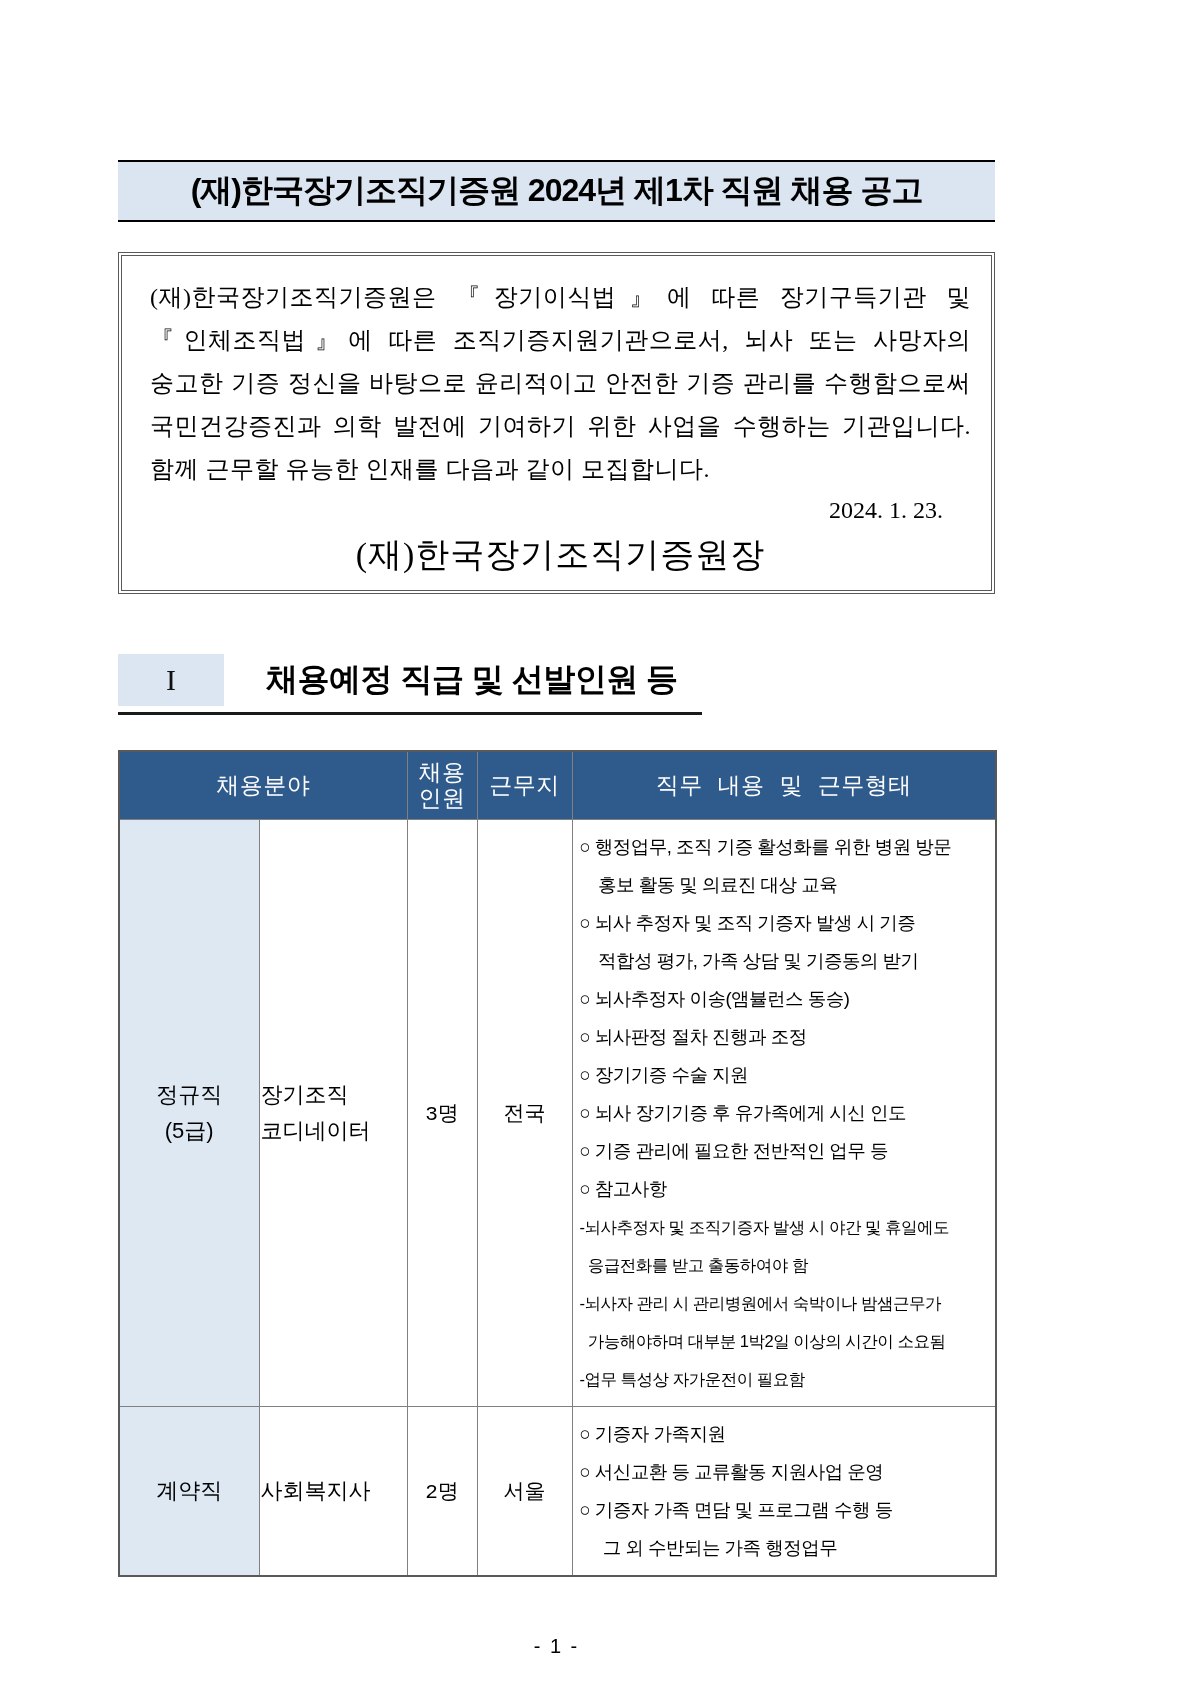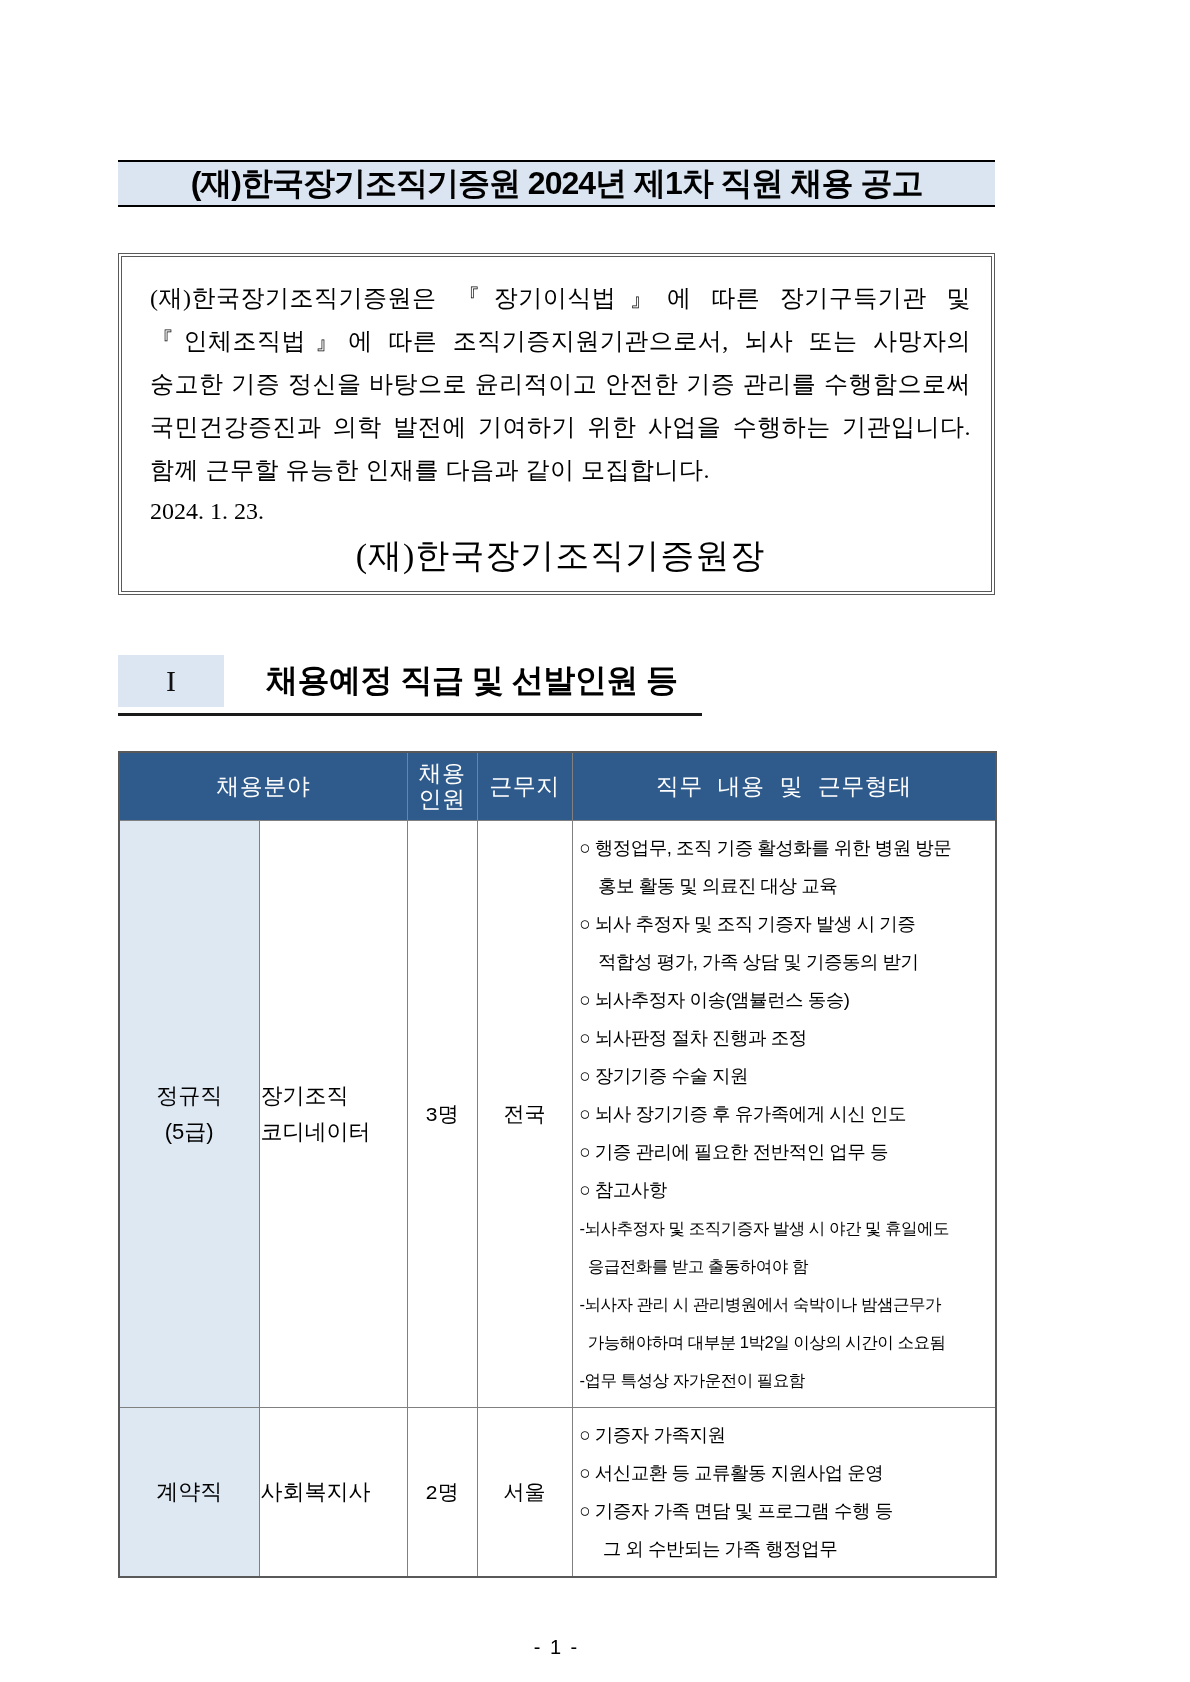--- a/index.html
+++ b/index.html
@@ -13,43 +13,43 @@
   *{ box-sizing:border-box; }
   html,body{ margin:0; padding:0; }
   body{
     width:1190px; min-height:1682px; background:#ffffff; color:#000;
     font-family:"Liberation Sans", sans-serif; position:relative;
   }
   .content{ margin-left:118px; width:877px; }
 
   
   .banner{
-    margin-top:160px; height:47px;
+    margin-top:160px; height:62px;
     background:var(--banner-bg);
     border-top:2px solid #000; border-bottom:2px solid #000;
     display:flex; align-items:center; justify-content:center;
   }
   .banner-title{
     font-size:32px; font-weight:bold; letter-spacing:-1px;
     white-space:nowrap;
   }
 
   
   .intro-box{
-    margin-top:46px; min-height:302px;
+    margin-top:30px; min-height:302px;
     border:4px double var(--border-dark);
     padding:20px 20px 12px 28px;
     font-family:"Liberation Serif", serif;
   }
   .intro-paragraph{
     font-size:24px; line-height:43px; text-align:justify;
     word-break:keep-all; letter-spacing:0.5px;
   }
   .intro-date{
-    font-size:24px; padding-right:28px; margin-top:6px;
+    font-size:24px; text-align:right; padding-right:28px; margin-top:6px;
   }
   .intro-signature{
     font-size:34px; text-align:center; margin-top:8px; letter-spacing:1px;
   }
 
   
   .section-heading{
     margin-top:60px; width:584px;
     display:flex; align-items:center;
     border-bottom:3px solid #1a1a1a; padding-bottom:6px;

